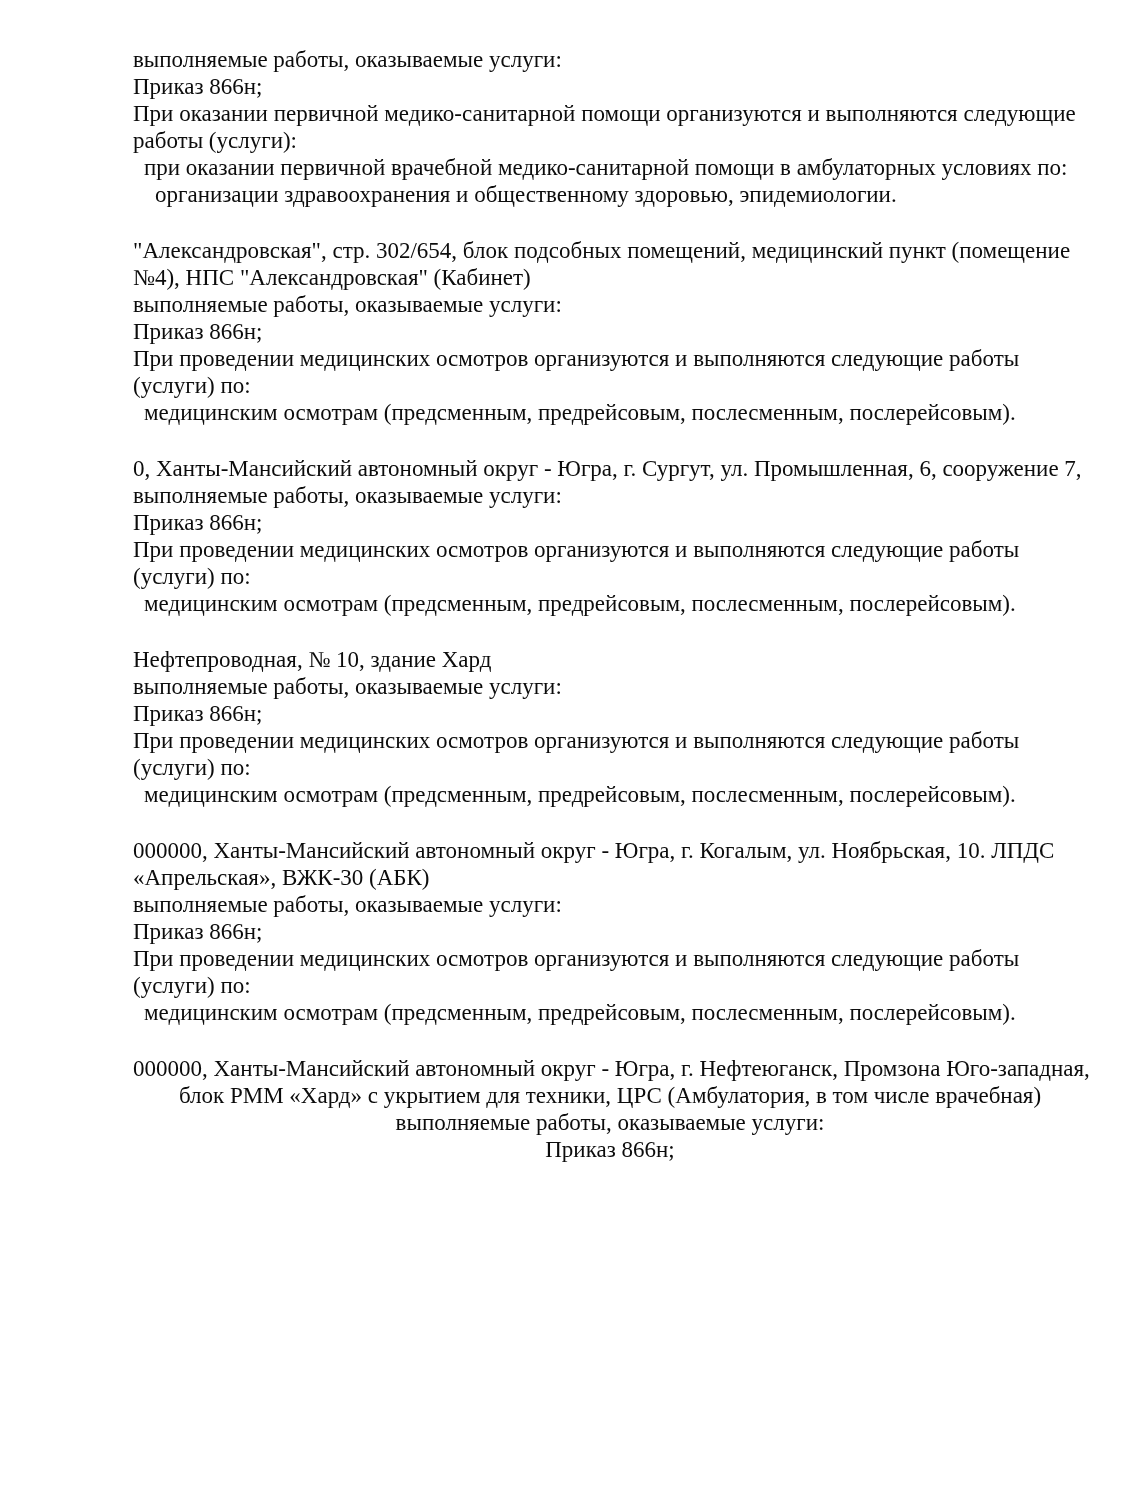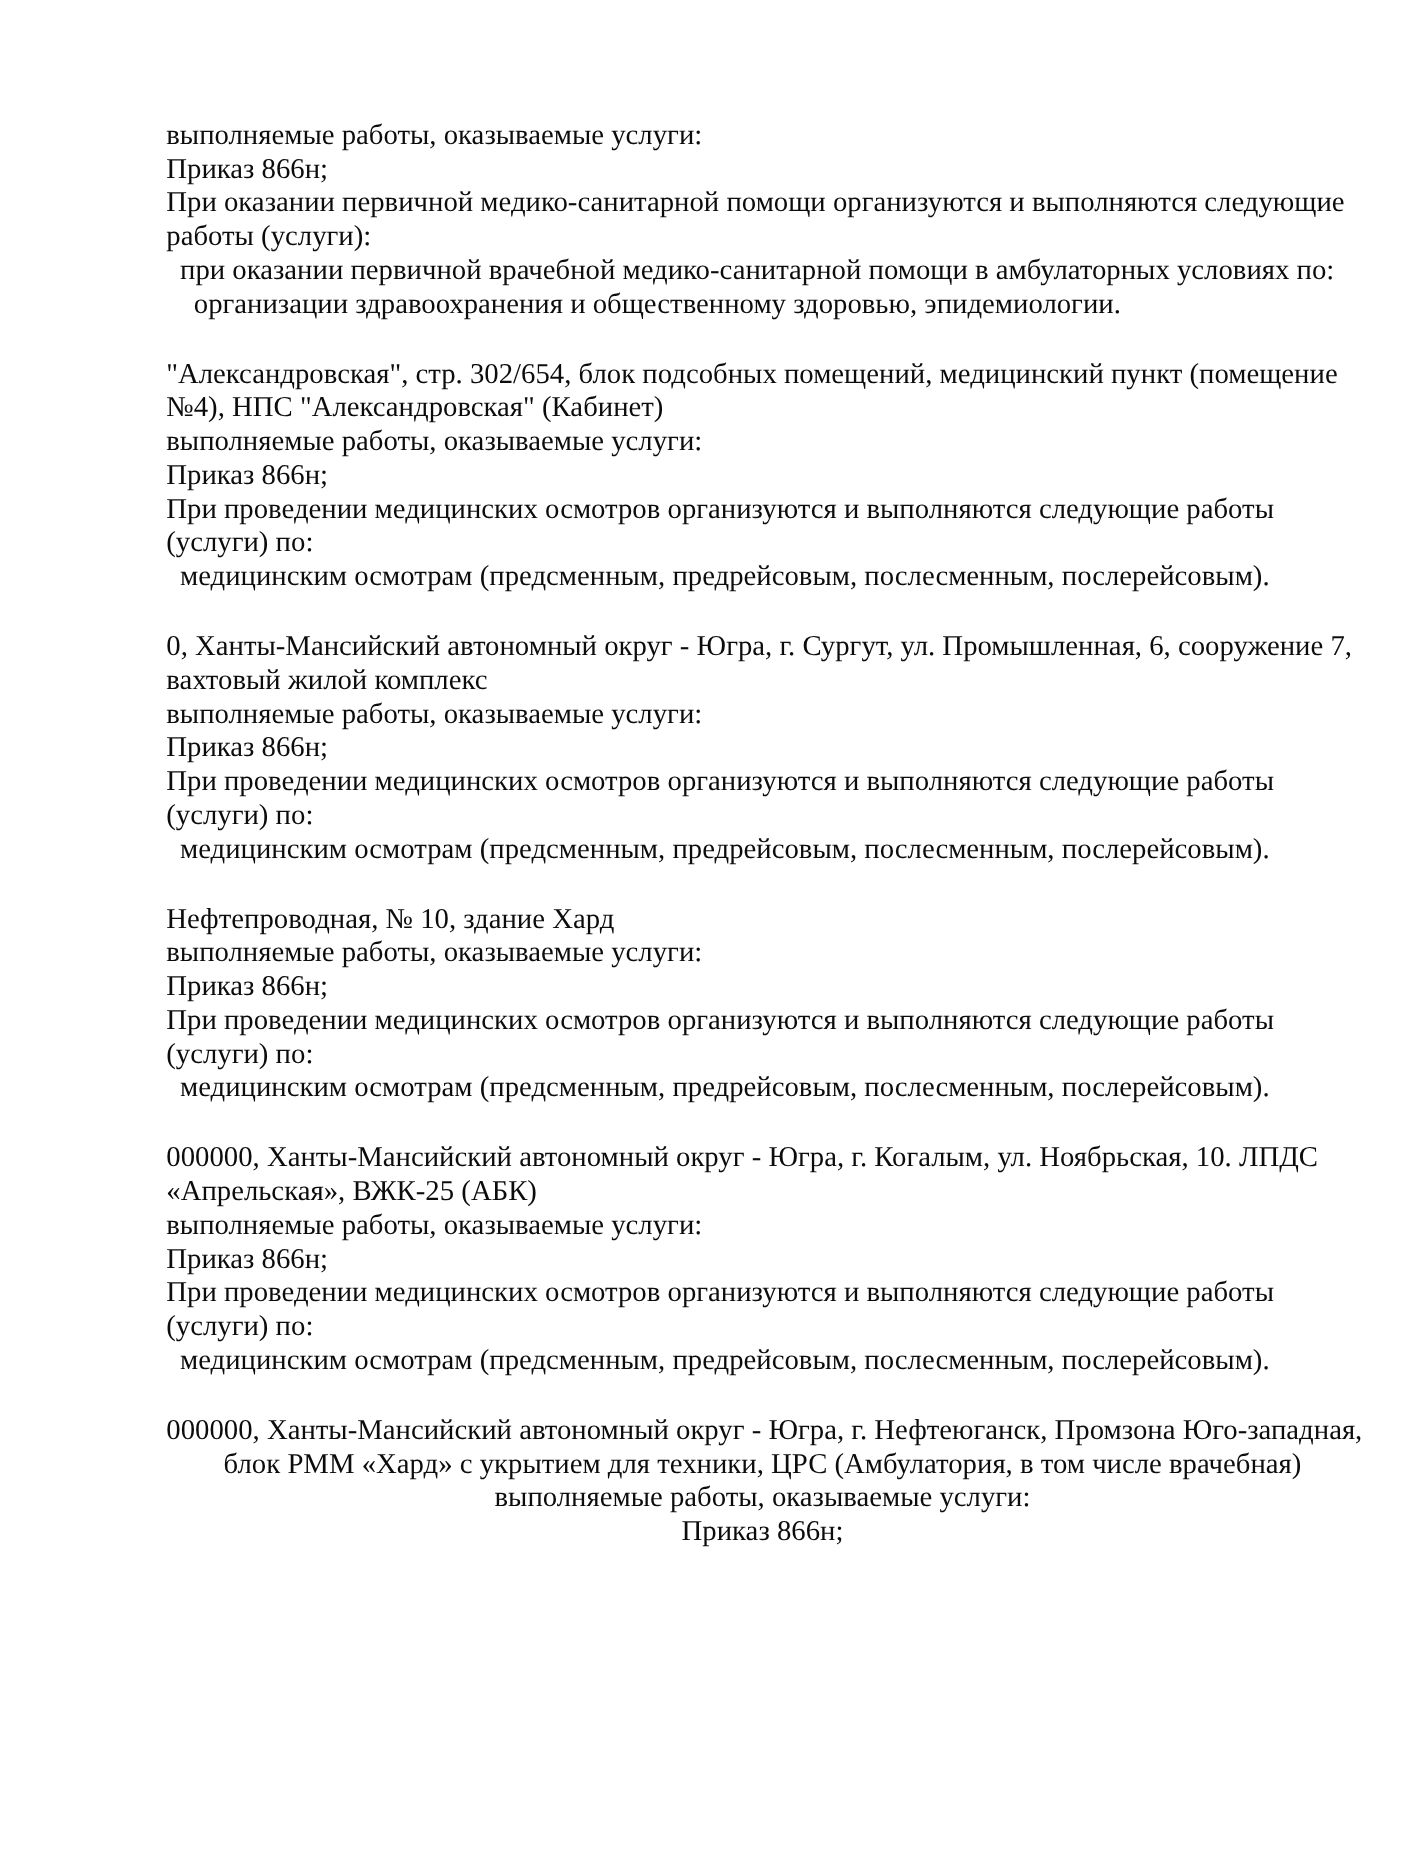--- a/index.html
+++ b/index.html
@@ -9,21 +9,21 @@
     background: #ffffff;
     color: #0c0c0c;
     font-family: "Liberation Serif", "DejaVu Serif", serif;
     font-size: 23px;
     overflow: hidden;
   }
   .page {
     box-sizing: border-box;
     width: 1127px;
     height: 1212px;
-    padding: 94px 40px 0 133px;
+    padding: 46px 40px 0 133px;
   }
   .block { margin: 0 0 29px 0; }
   .block:last-child { margin-bottom: 0; text-align: center; }
   .line {
     line-height: 27px;
     white-space: nowrap;
     letter-spacing: 0;
   }
   .indent-0 { padding-left: 0; }
   .indent-1 { padding-left: 11px; }
@@ -46,38 +46,37 @@
         <div class="line indent-0">"Александровская", стр. 302/654, блок подсобных помещений, медицинский пункт (помещение</div>
         <div class="line indent-0">№4), НПС "Александровская" (Кабинет)</div>
         <div class="line indent-0">выполняемые работы, оказываемые услуги:</div>
         <div class="line indent-0">Приказ 866н;</div>
         <div class="line indent-0">При проведении медицинских осмотров организуются и выполняются следующие работы</div>
         <div class="line indent-0">(услуги) по:</div>
         <div class="line indent-1">медицинским осмотрам (предсменным, предрейсовым, послесменным, послерейсовым).</div>
       </div>
       <div class="block">
         <div class="line indent-0">0, Ханты-Мансийский автономный округ - Югра, г. Сургут, ул. Промышленная, 6, сооружение 7,</div>
-        <div class="line indent-0">вахтовый жилой комплекс</div>
         <div class="line indent-0">выполняемые работы, оказываемые услуги:</div>
         <div class="line indent-0">Приказ 866н;</div>
         <div class="line indent-0">При проведении медицинских осмотров организуются и выполняются следующие работы</div>
         <div class="line indent-0">(услуги) по:</div>
         <div class="line indent-1">медицинским осмотрам (предсменным, предрейсовым, послесменным, послерейсовым).</div>
       </div>
       <div class="block">
         <div class="line indent-0">Нефтепроводная, № 10, здание Хард</div>
         <div class="line indent-0">выполняемые работы, оказываемые услуги:</div>
         <div class="line indent-0">Приказ 866н;</div>
         <div class="line indent-0">При проведении медицинских осмотров организуются и выполняются следующие работы</div>
         <div class="line indent-0">(услуги) по:</div>
         <div class="line indent-1">медицинским осмотрам (предсменным, предрейсовым, послесменным, послерейсовым).</div>
       </div>
       <div class="block">
         <div class="line indent-0">000000, Ханты-Мансийский автономный округ - Югра, г. Когалым, ул. Ноябрьская, 10. ЛПДС</div>
-        <div class="line indent-0">«Апрельская», ВЖК-25 (АБК)</div>
+        <div class="line indent-0">«Апрельская», ВЖК-30 (АБК)</div>
         <div class="line indent-0">выполняемые работы, оказываемые услуги:</div>
         <div class="line indent-0">Приказ 866н;</div>
         <div class="line indent-0">При проведении медицинских осмотров организуются и выполняются следующие работы</div>
         <div class="line indent-0">(услуги) по:</div>
         <div class="line indent-1">медицинским осмотрам (предсменным, предрейсовым, послесменным, послерейсовым).</div>
       </div>
       <div class="block">
         <div class="line indent-0">000000, Ханты-Мансийский автономный округ - Югра, г. Нефтеюганск, Промзона Юго-западная,</div>
         <div class="line indent-0">блок РММ «Хард» с укрытием для техники, ЦРС (Амбулатория, в том числе врачебная)</div>
         <div class="line indent-0">выполняемые работы, оказываемые услуги:</div>

